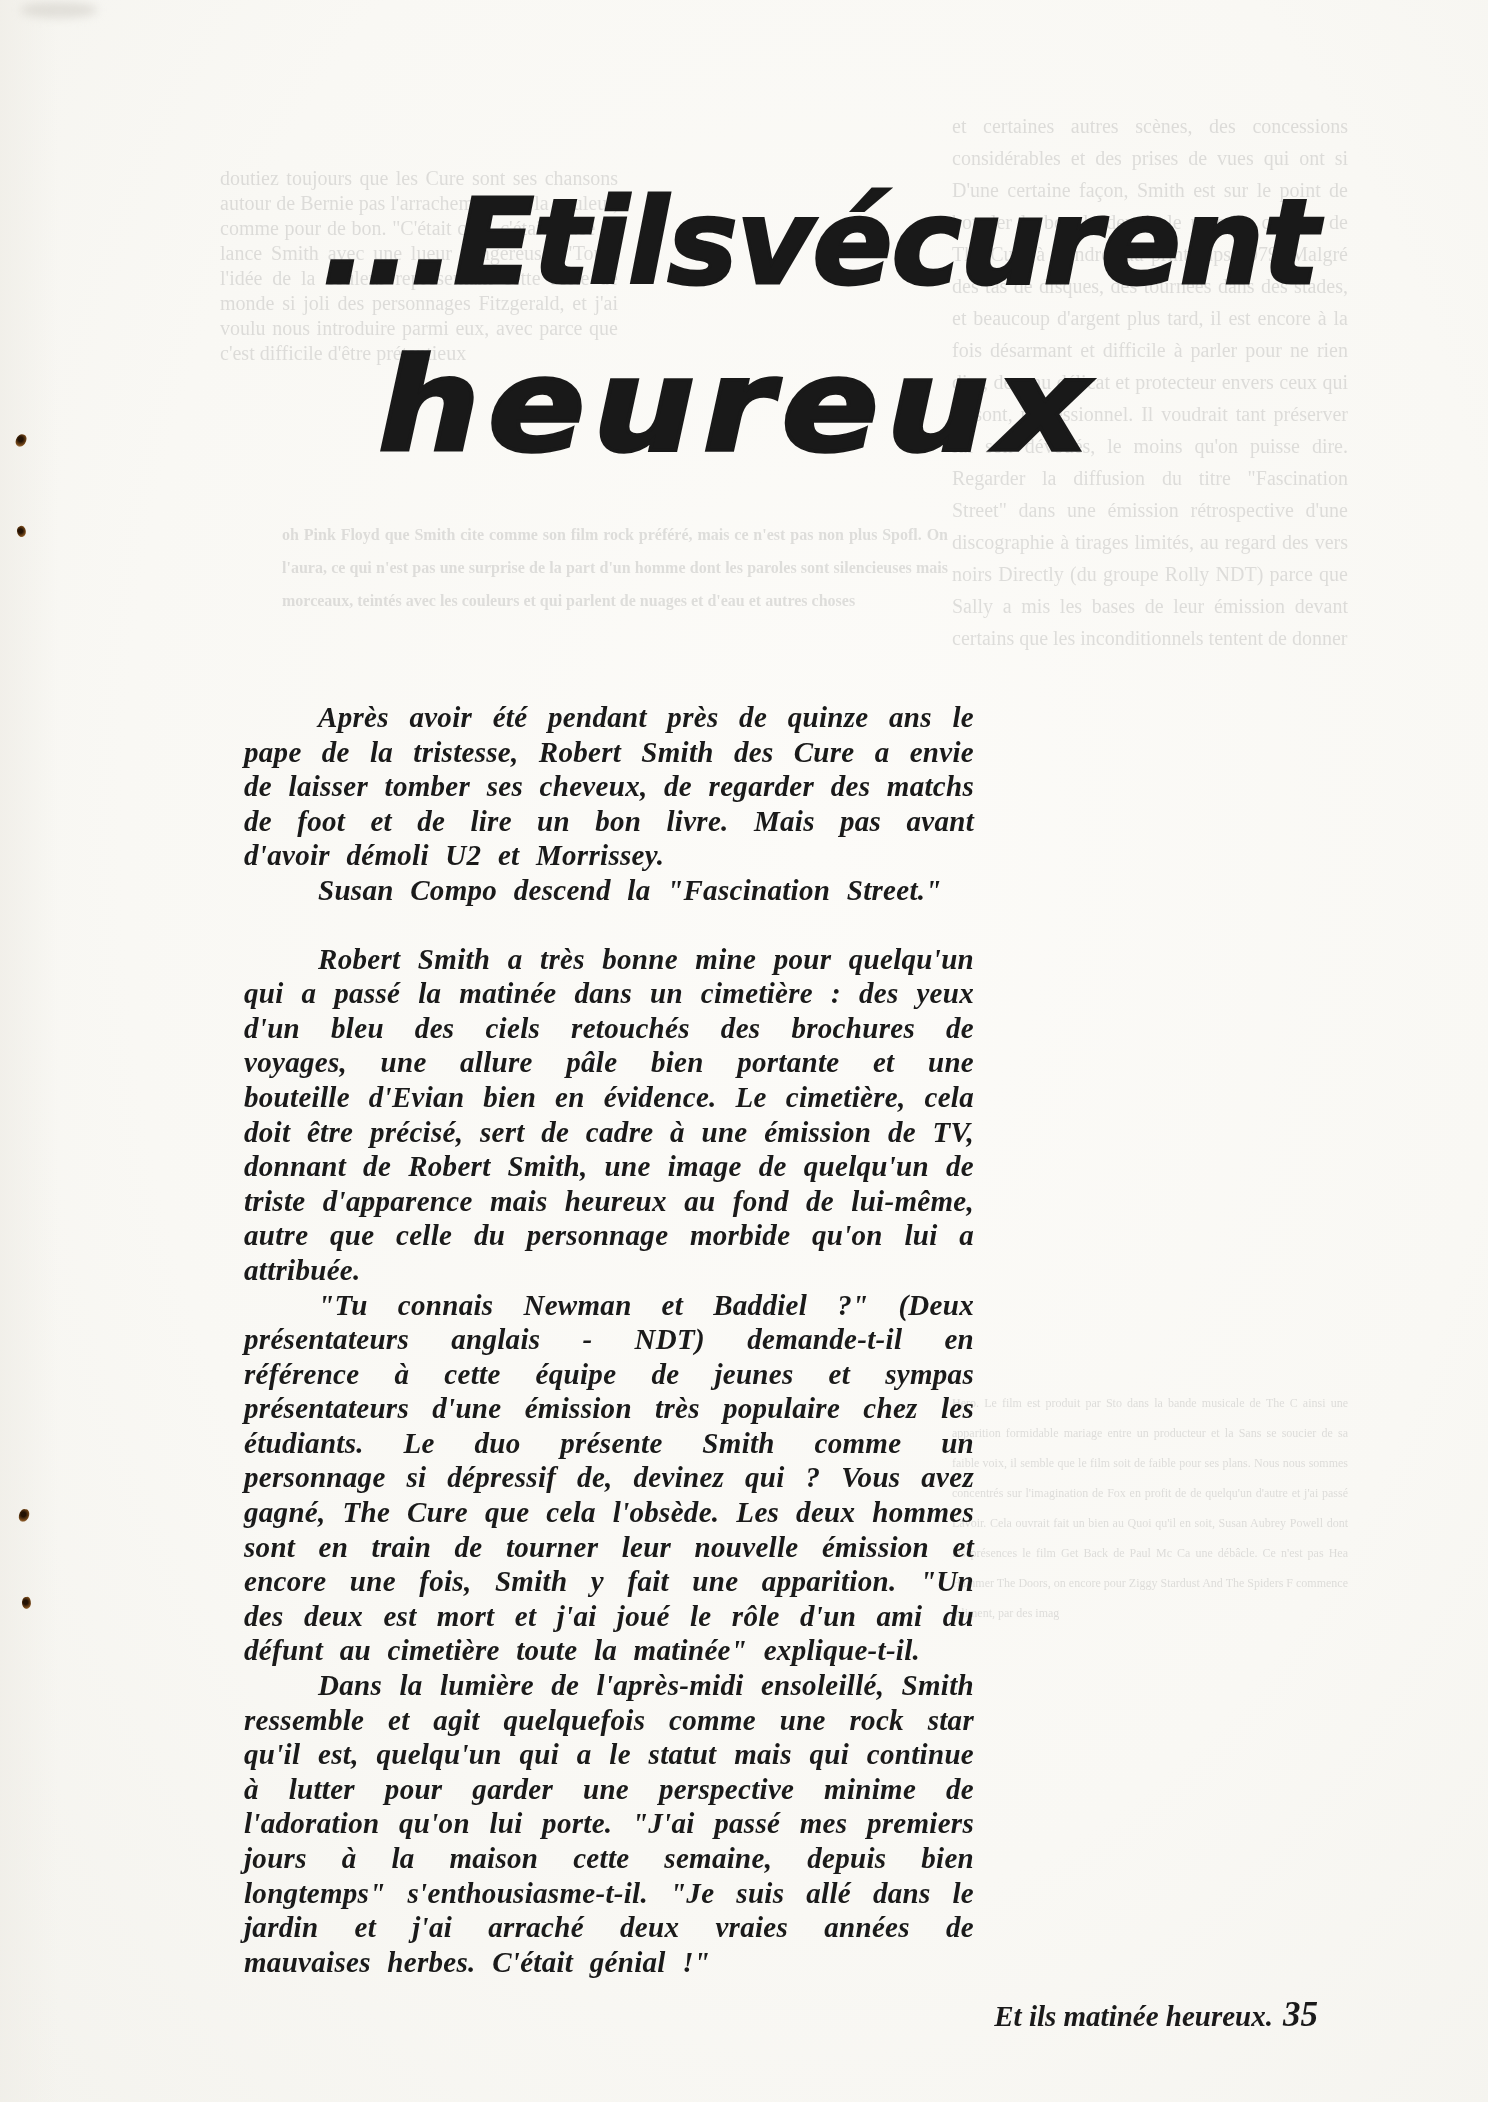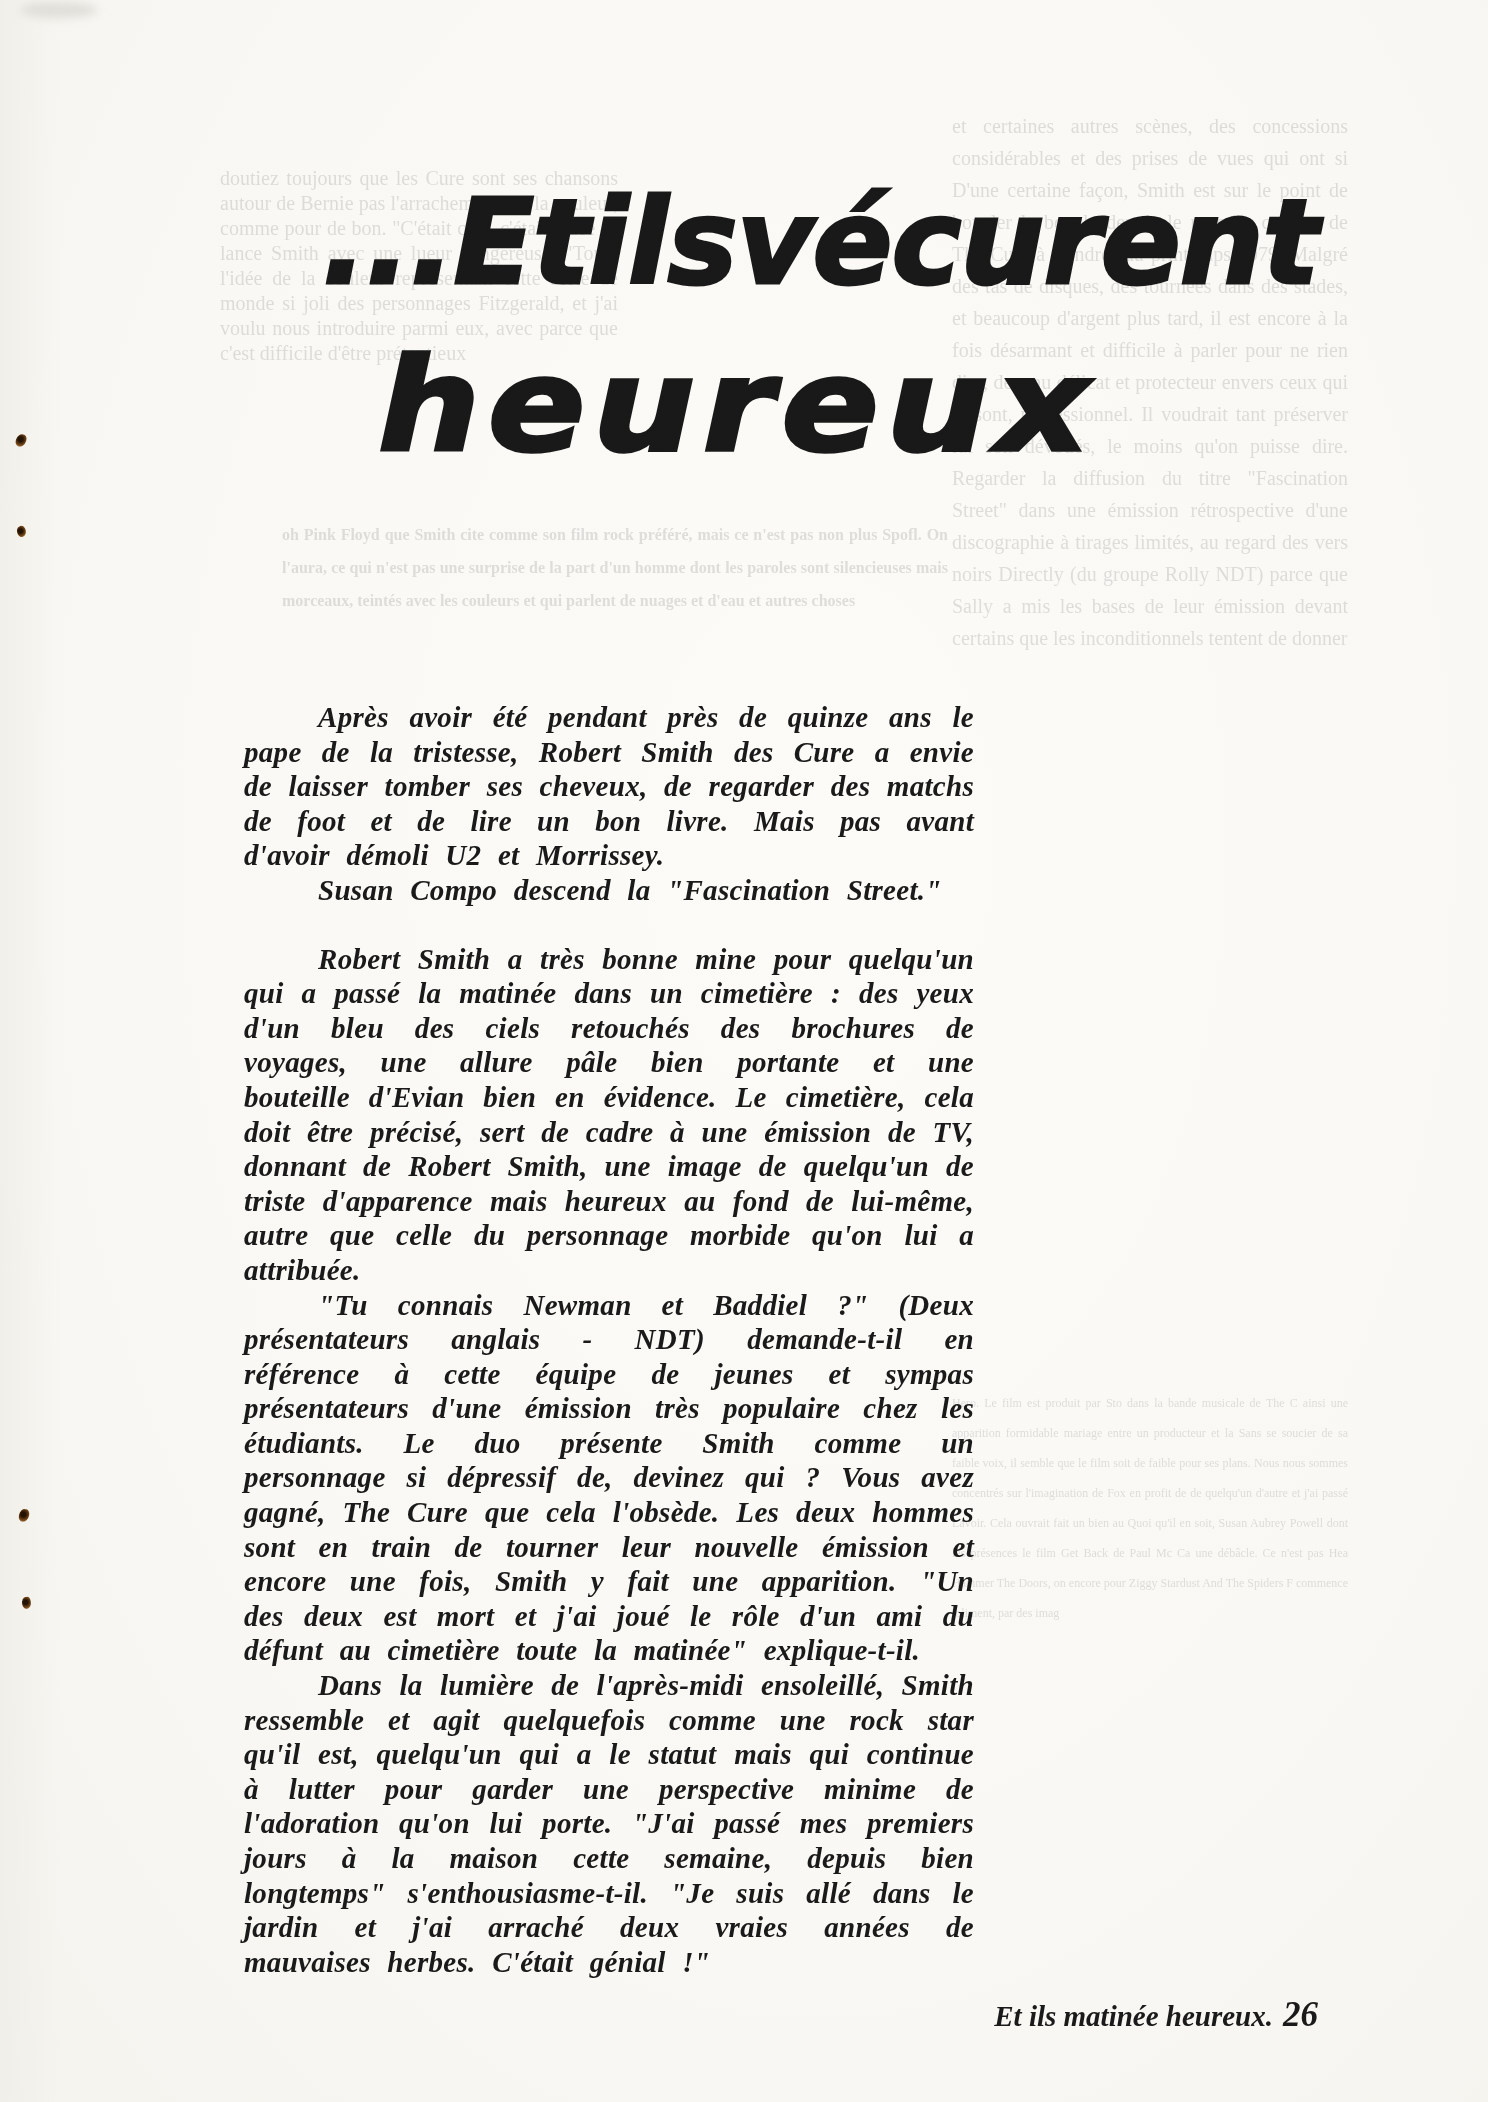--- a/index.html
+++ b/index.html
@@ -97,21 +97,21 @@
 
   <div class="body-text">
     <p>Après avoir été pendant près de quinze ans le pape de la tristesse, Robert Smith des Cure a envie de laisser tomber ses cheveux, de regarder des matchs de foot et de lire un bon livre. Mais pas avant d'avoir démoli U2 et Morrissey.</p>
     <p>Susan Compo descend la "Fascination Street."</p>
     <p class="after-gap">Robert Smith a très bonne mine pour quelqu'un qui a passé la matinée dans un cimetière : des yeux d'un bleu des ciels retouchés des brochures de voyages, une allure pâle bien portante et une bouteille d'Evian bien en évidence. Le cimetière, cela doit être précisé, sert de cadre à une émission de TV, donnant de Robert Smith, une image de quelqu'un de triste d'apparence mais heureux au fond de lui-même, autre que celle du personnage morbide qu'on lui a attribuée.</p>
     <p>"Tu connais Newman et Baddiel ?" (Deux présentateurs anglais - NDT) demande-t-il en référence à cette équipe de jeunes et sympas présentateurs d'une émission très populaire chez les étudiants. Le duo présente Smith comme un personnage si dépressif de, devinez qui ? Vous avez gagné, The Cure que cela l'obsède. Les deux hommes sont en train de tourner leur nouvelle émission et encore une fois, Smith y fait une apparition. "Un des deux est mort et j'ai joué le rôle d'un ami du défunt au cimetière toute la matinée" explique-t-il.</p>
     <p>Dans la lumière de l'après-midi ensoleillé, Smith ressemble et agit quelquefois comme une rock star qu'il est, quelqu'un qui a le statut mais qui continue à lutter pour garder une perspective minime de l'adoration qu'on lui porte. "J'ai passé mes premiers jours à la maison cette semaine, depuis bien longtemps" s'enthousiasme-t-il. "Je suis allé dans le jardin et j'ai arraché deux vraies années de mauvaises herbes. C'était génial !"</p>
   </div>
 
   <div class="footer">
-    <span>Et ils matinée heureux.</span><span class="num">26</span>
+    <span>Et ils matinée heureux.</span><span class="num">35</span>
   </div>
 
   <div class="speck s1"></div>
   <div class="speck s2"></div>
   <div class="speck s3"></div>
   <div class="speck s4"></div>
 
 </div>
 
 </body></html>

